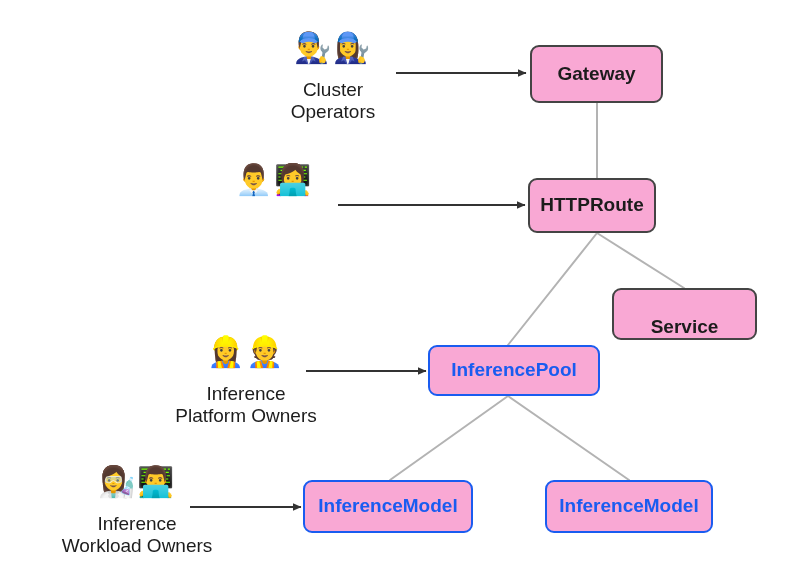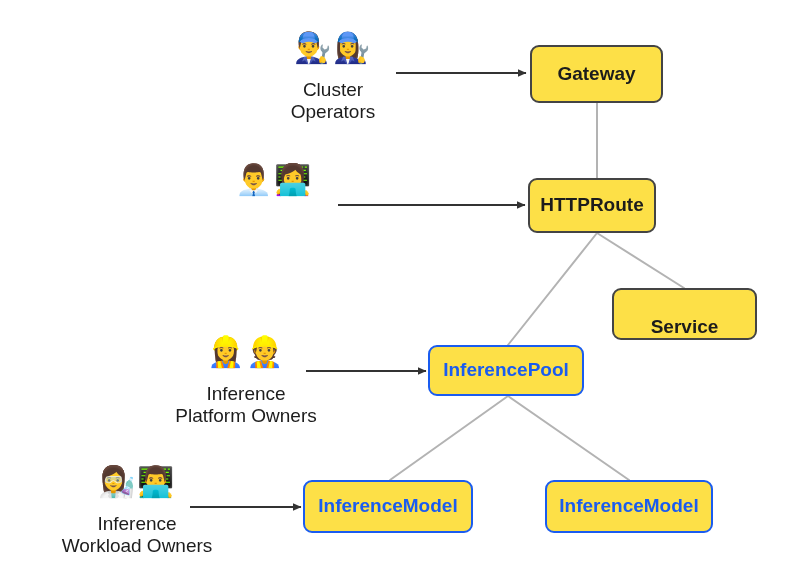--- a/index.html
+++ b/index.html
@@ -26,21 +26,21 @@
     height: 572px;
     pointer-events: none;
   }
   .node {
     position: absolute;
     box-sizing: border-box;
     display: flex;
     align-items: center;
     justify-content: center;
     border-radius: 9px;
-    background: #fde047;
+    background: #f9a8d4;
     font-weight: bold;
     text-align: center;
     line-height: 1.1;
   }
   .node.kind-core {
     border: 2px solid #444444;
     color: #1c1c1c;
     font-size: 19px;
   }
   .node.kind-ext {
@@ -99,21 +99,21 @@
   <div id="nodes-layer">
       <div class="node kind-core" style="left: 530px; top: 45px; width: 133px; height: 58px;">
         <span>Gateway</span>
       </div>
       <div class="node kind-core" style="left: 528px; top: 178px; width: 128px; height: 55px;">
         <span>HTTPRoute</span>
       </div>
       <div class="node kind-core" style="left: 612px; top: 288px; width: 145px; height: 52px; align-items: flex-end;">
         <span>Service</span>
       </div>
-      <div class="node kind-ext" style="left: 428px; top: 345px; width: 156px; height: 51px;">
+      <div class="node kind-ext" style="left: 428px; top: 345px; width: 172px; height: 51px;">
         <span>InferencePool</span>
       </div>
       <div class="node kind-ext" style="left: 303px; top: 480px; width: 170px; height: 53px;">
         <span>InferenceModel</span>
       </div>
       <div class="node kind-ext" style="left: 545px; top: 480px; width: 168px; height: 53px;">
         <span>InferenceModel</span>
       </div>
     </div>
   <div id="personas-layer">

